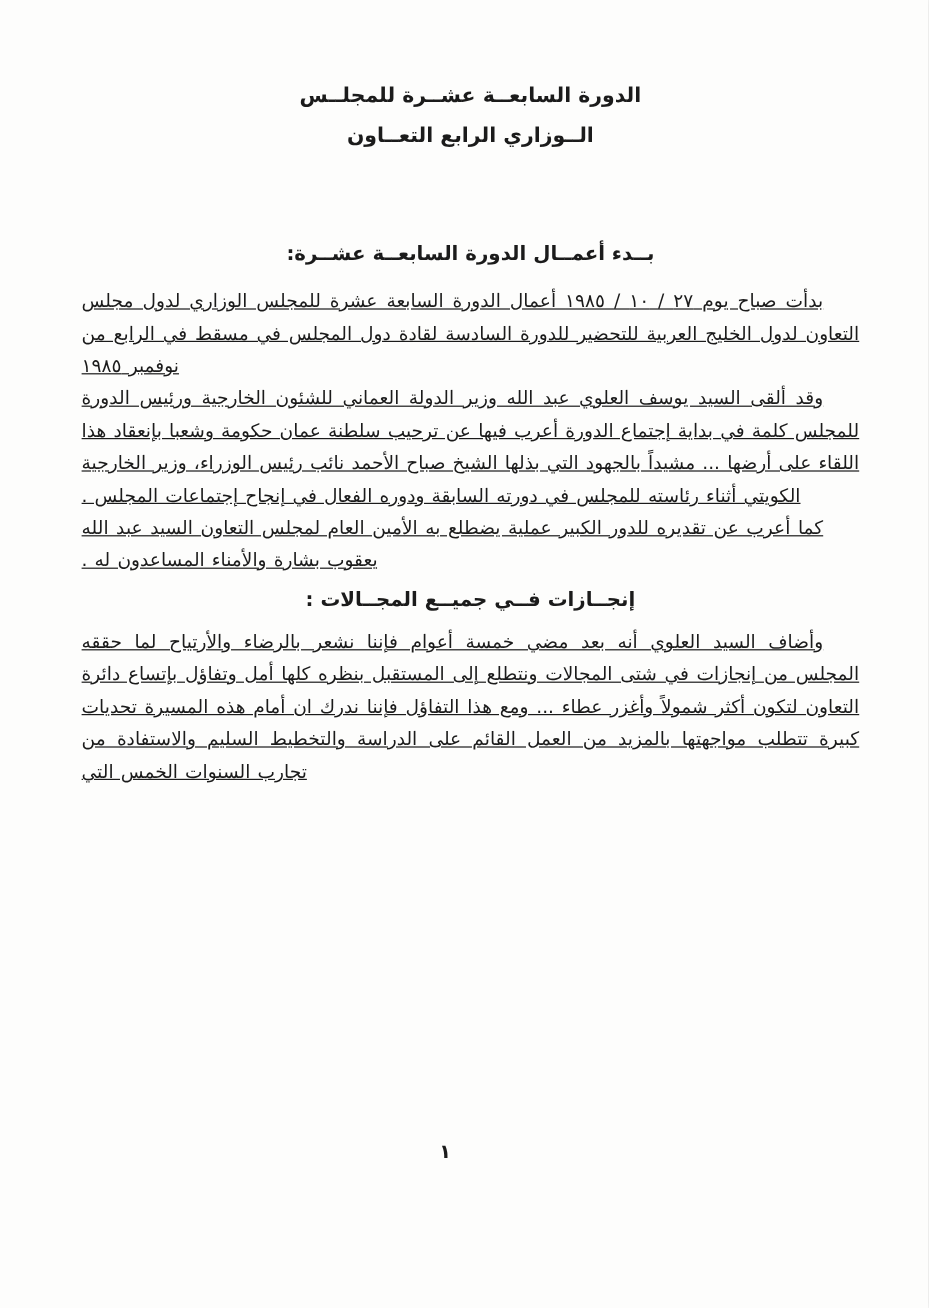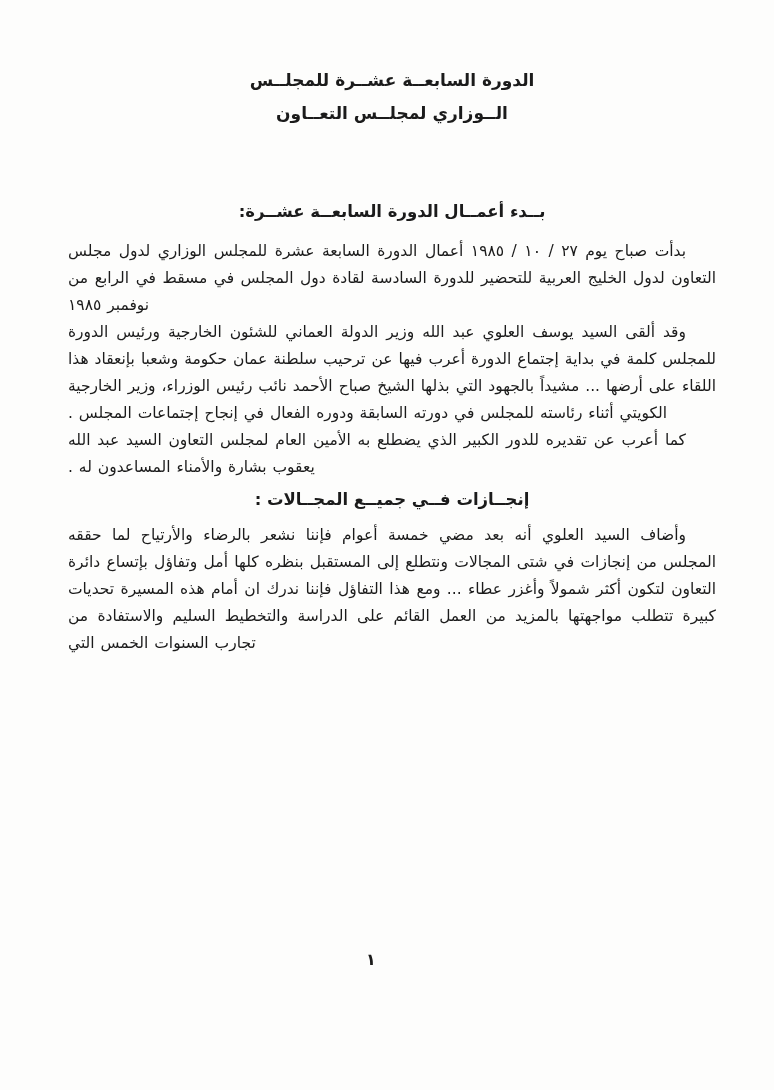--- a/index.html
+++ b/index.html
@@ -48,20 +48,21 @@
     margin-bottom: 13px;
   }
   .body-text p {
     margin: 0;
     font-size: 15.5px;
     line-height: 27px;
     text-align: justify;
     text-align-last: left; 
     text-indent: 30px;     
     word-spacing: 1px;
+    text-decoration: underline;
   }
   .page-number {
     position: absolute;
     top: 950px;
     left: 0;
     width: 100%;
     text-align: center;
     font-size: 16px;
     font-weight: bold;
     direction: rtl;
@@ -69,29 +70,29 @@
   }
 </style>
 </head>
 <body>
 
 <div class="page">
   <div class="content">
 
     <div class="doc-title">
       <div>الدورة السابعــة عشــرة للمجلــس</div>
-      <div>الــوزاري لمجلــس التعــاون</div>
+      <div>الــوزاري الرابع التعــاون</div>
     </div>
 
     <h2 class="section-heading heading-1">بــدء أعمــال الدورة السابعــة عشــرة:</h2>
 
     <div class="body-text">
       <p>بدأت صباح يوم ٢٧ / ١٠ / ١٩٨٥ أعمال الدورة السابعة عشرة للمجلس الوزاري لدول مجلس التعاون لدول الخليج العربية للتحضير للدورة السادسة لقادة دول المجلس في مسقط في الرابع من نوفمبر ١٩٨٥</p>
       <p>وقد ألقى السيد يوسف العلوي عبد الله وزير الدولة العماني للشئون الخارجية ورئيس الدورة للمجلس كلمة في بداية إجتماع الدورة أعرب فيها عن ترحيب سلطنة عمان حكومة وشعبا بإنعقاد هذا اللقاء على أرضها ... مشيداً بالجهود التي بذلها الشيخ صباح الأحمد نائب رئيس الوزراء، وزير الخارجية الكويتي أثناء رئاسته للمجلس في دورته السابقة ودوره الفعال في إنجاح إجتماعات المجلس .</p>
-      <p>كما أعرب عن تقديره للدور الكبير الذي يضطلع به الأمين العام لمجلس التعاون السيد عبد الله يعقوب بشارة والأمناء المساعدون له .</p>
+      <p>كما أعرب عن تقديره للدور الكبير عملية يضطلع به الأمين العام لمجلس التعاون السيد عبد الله يعقوب بشارة والأمناء المساعدون له .</p>
     </div>
 
     <h2 class="section-heading heading-2">إنجــازات فــي جميــع المجــالات :</h2>
 
     <div class="body-text">
       <p>وأضاف السيد العلوي أنه بعد مضي خمسة أعوام فإننا نشعر بالرضاء والأرتياح لما حققه المجلس من إنجازات في شتى المجالات ونتطلع إلى المستقبل بنظره كلها أمل وتفاؤل بإتساع دائرة التعاون لتكون أكثر شمولاً وأغزر عطاء ... ومع هذا التفاؤل فإننا ندرك ان أمام هذه المسيرة تحديات كبيرة تتطلب مواجهتها بالمزيد من العمل القائم على الدراسة والتخطيط السليم والاستفادة من تجارب السنوات الخمس التي</p>
     </div>
 
   </div>
 

